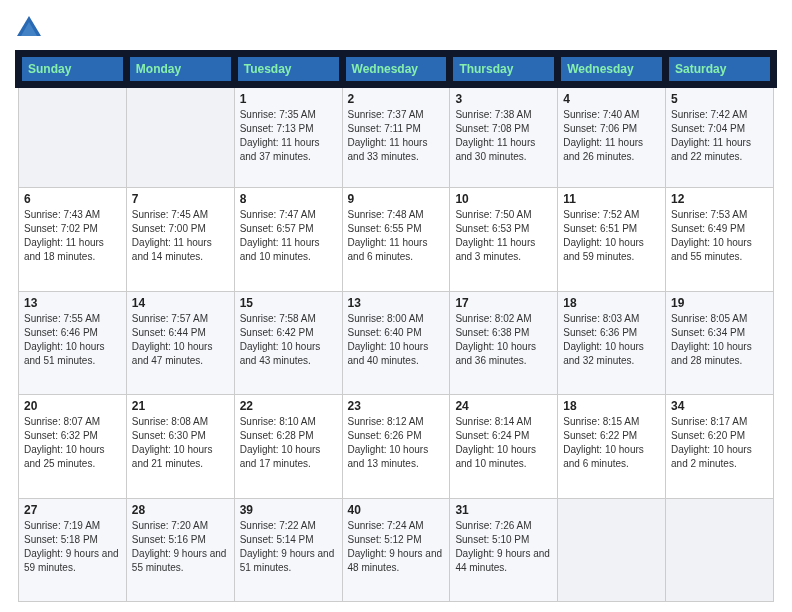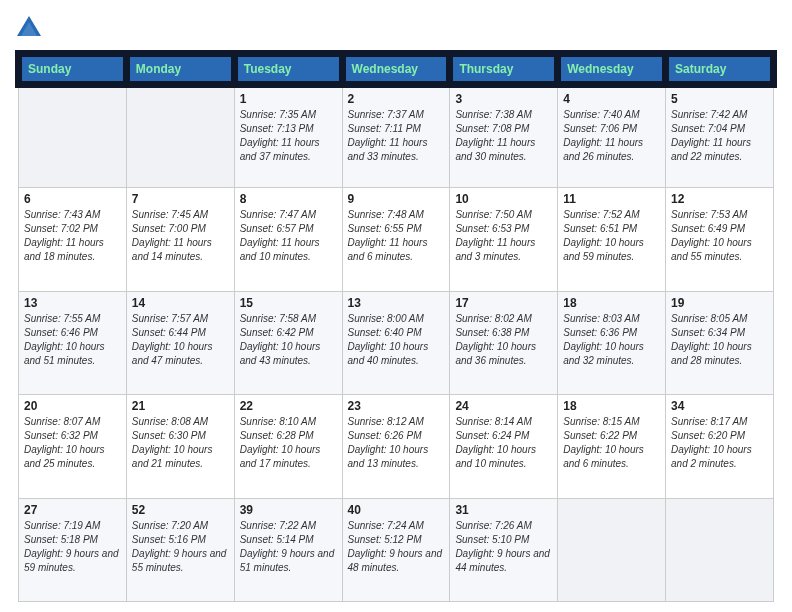--- a/index.html
+++ b/index.html
@@ -94,21 +94,20 @@
       font-size: 12px;
       font-weight: bold;
       color: #222;
       display: block;
       margin-bottom: 2px;
     }
     .day-info {
       font-size: 10px;
       color: #333;
       line-height: 1.4;
-      font-style: italic;
     }
     .empty-cell {
       background-color: #f0f2f5 !important;
     }
   </style>
 </head>
 <body>
 
 <div class="page">
   <div class="header">
@@ -254,21 +253,21 @@
             <span class="day-num">34</span>
             <div class="day-info">Sunrise: 8:17 AM<br>Sunset: 6:20 PM<br>Daylight: 10 hours and 2 minutes.</div>
           </td>
         </tr>
         <tr>
           <td>
             <span class="day-num">27</span>
             <div class="day-info">Sunrise: 7:19 AM<br>Sunset: 5:18 PM<br>Daylight: 9 hours and 59 minutes.</div>
           </td>
           <td>
-            <span class="day-num">52</span>
+            <span class="day-num">28</span>
             <div class="day-info">Sunrise: 7:20 AM<br>Sunset: 5:16 PM<br>Daylight: 9 hours and 55 minutes.</div>
           </td>
           <td>
             <span class="day-num">39</span>
             <div class="day-info">Sunrise: 7:22 AM<br>Sunset: 5:14 PM<br>Daylight: 9 hours and 51 minutes.</div>
           </td>
           <td>
             <span class="day-num">40</span>
             <div class="day-info">Sunrise: 7:24 AM<br>Sunset: 5:12 PM<br>Daylight: 9 hours and 48 minutes.</div>
           </td>

